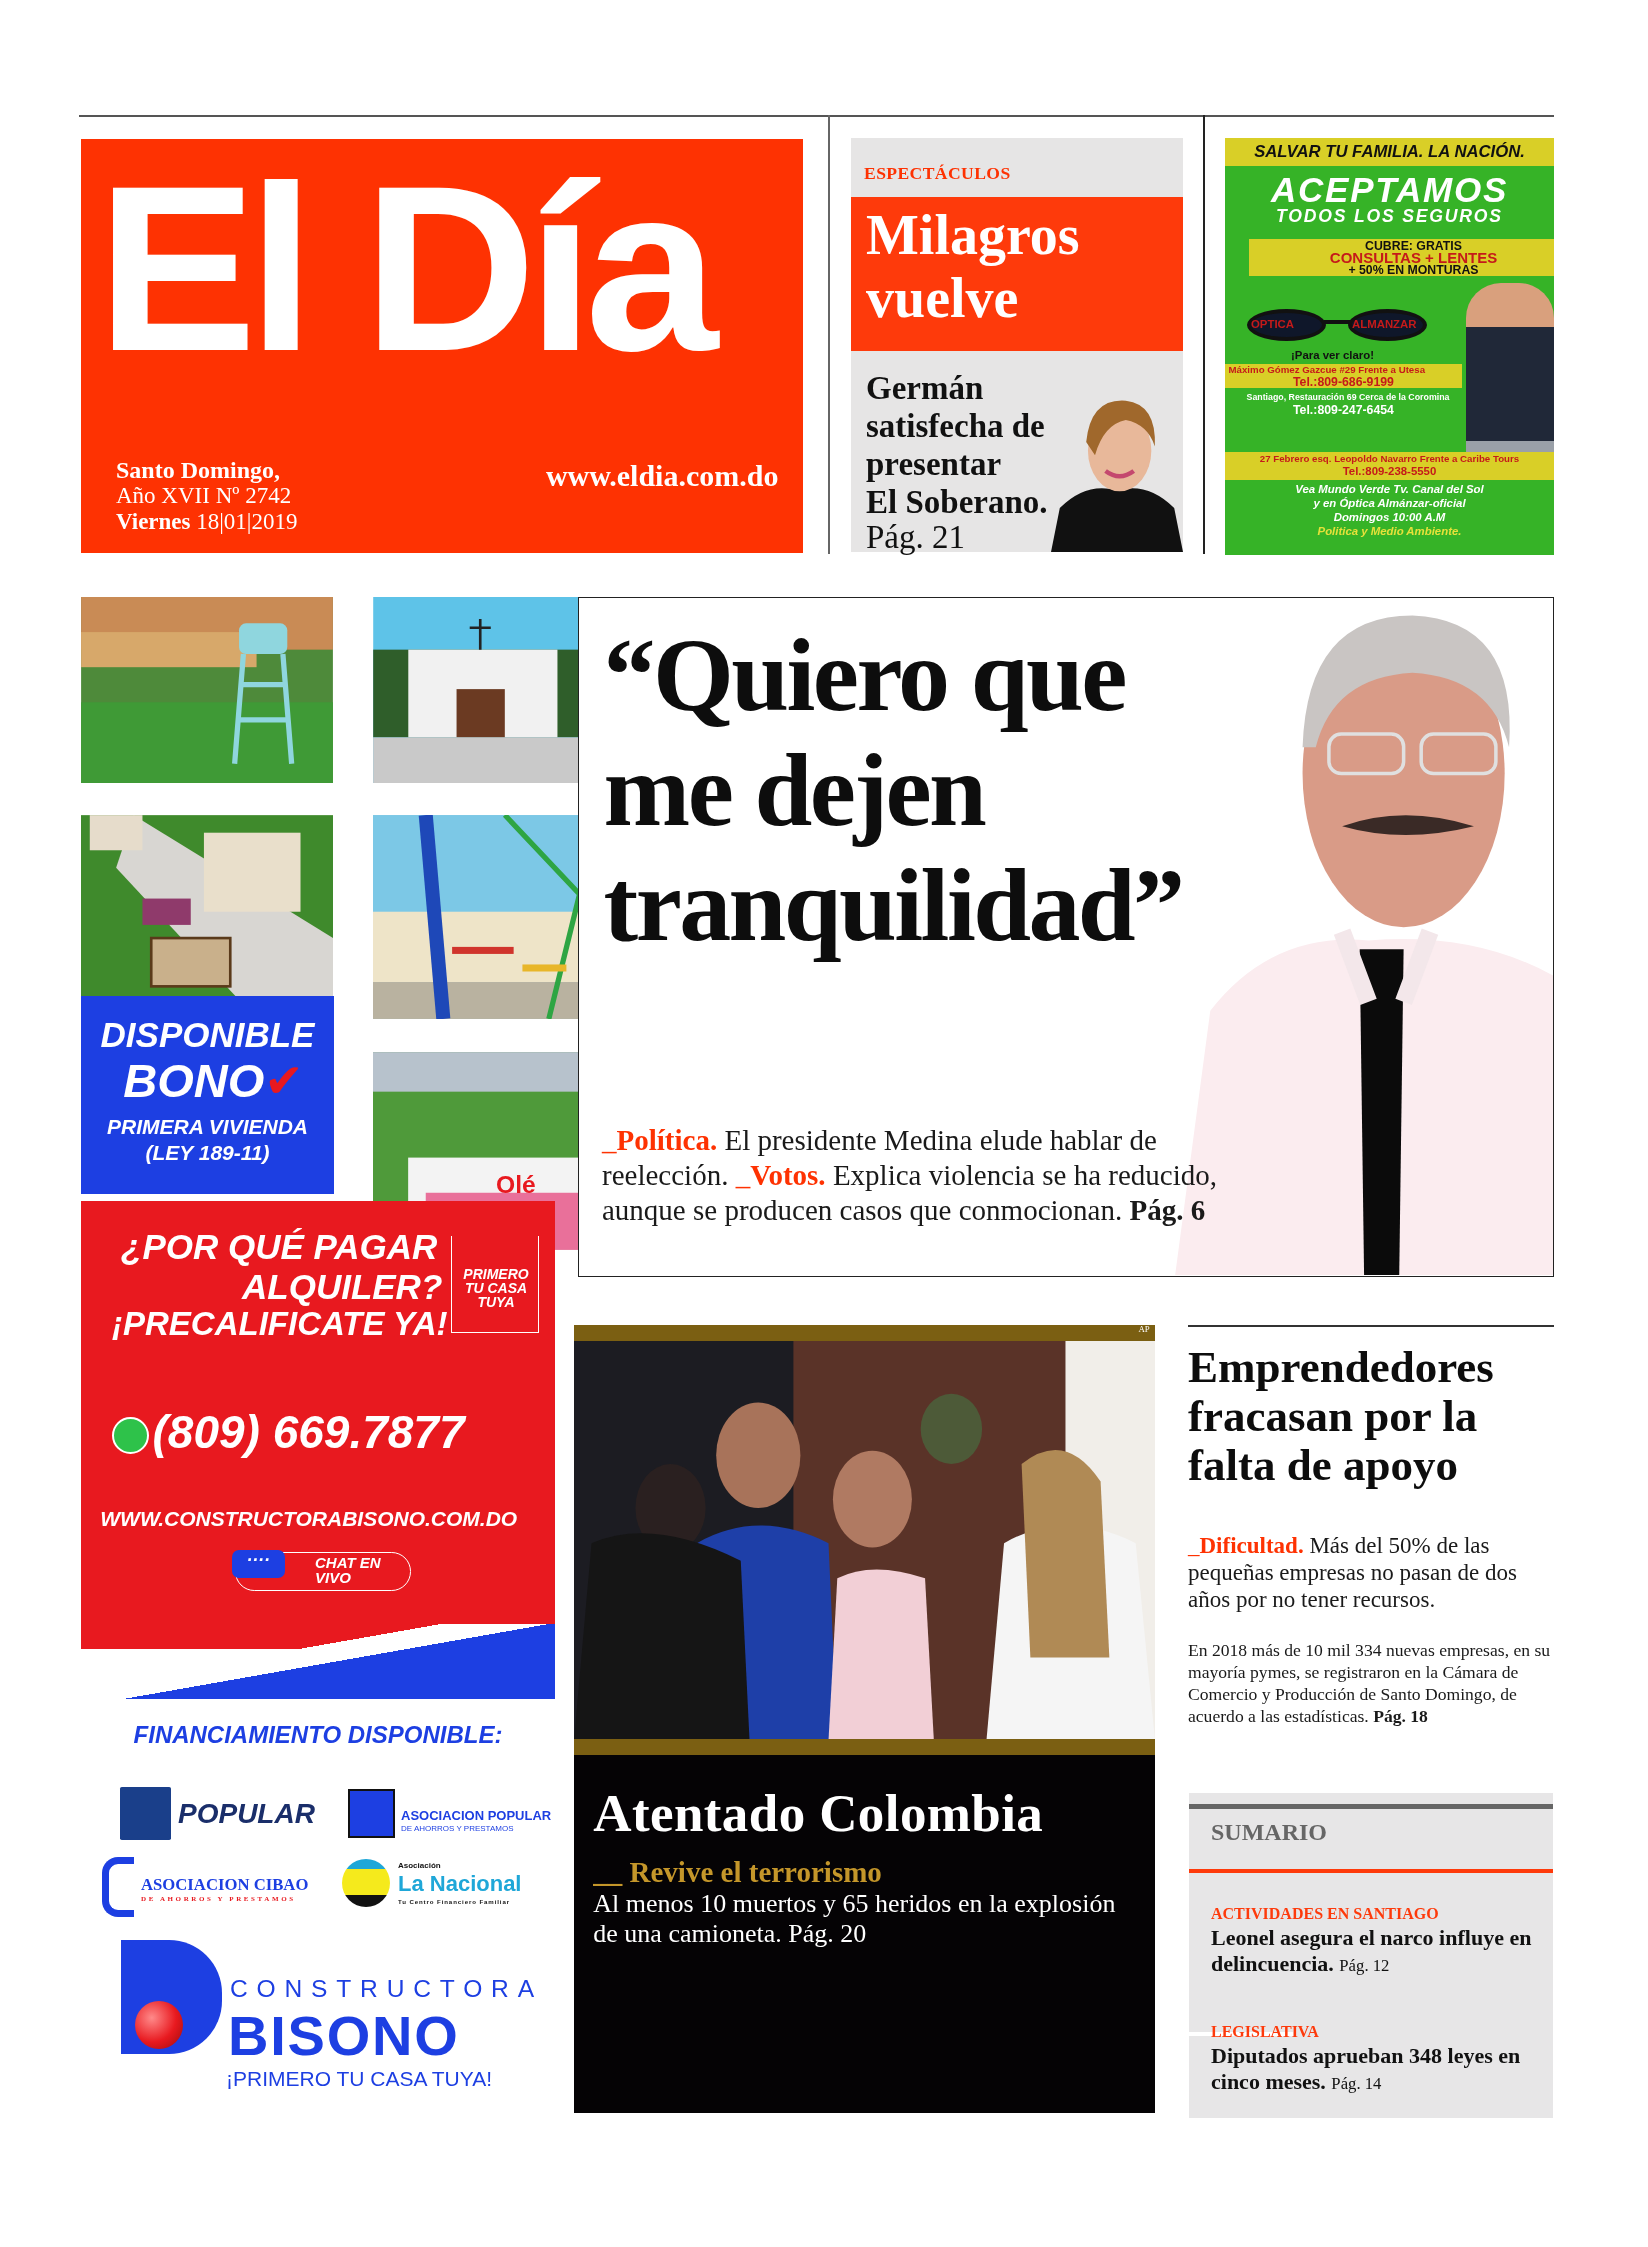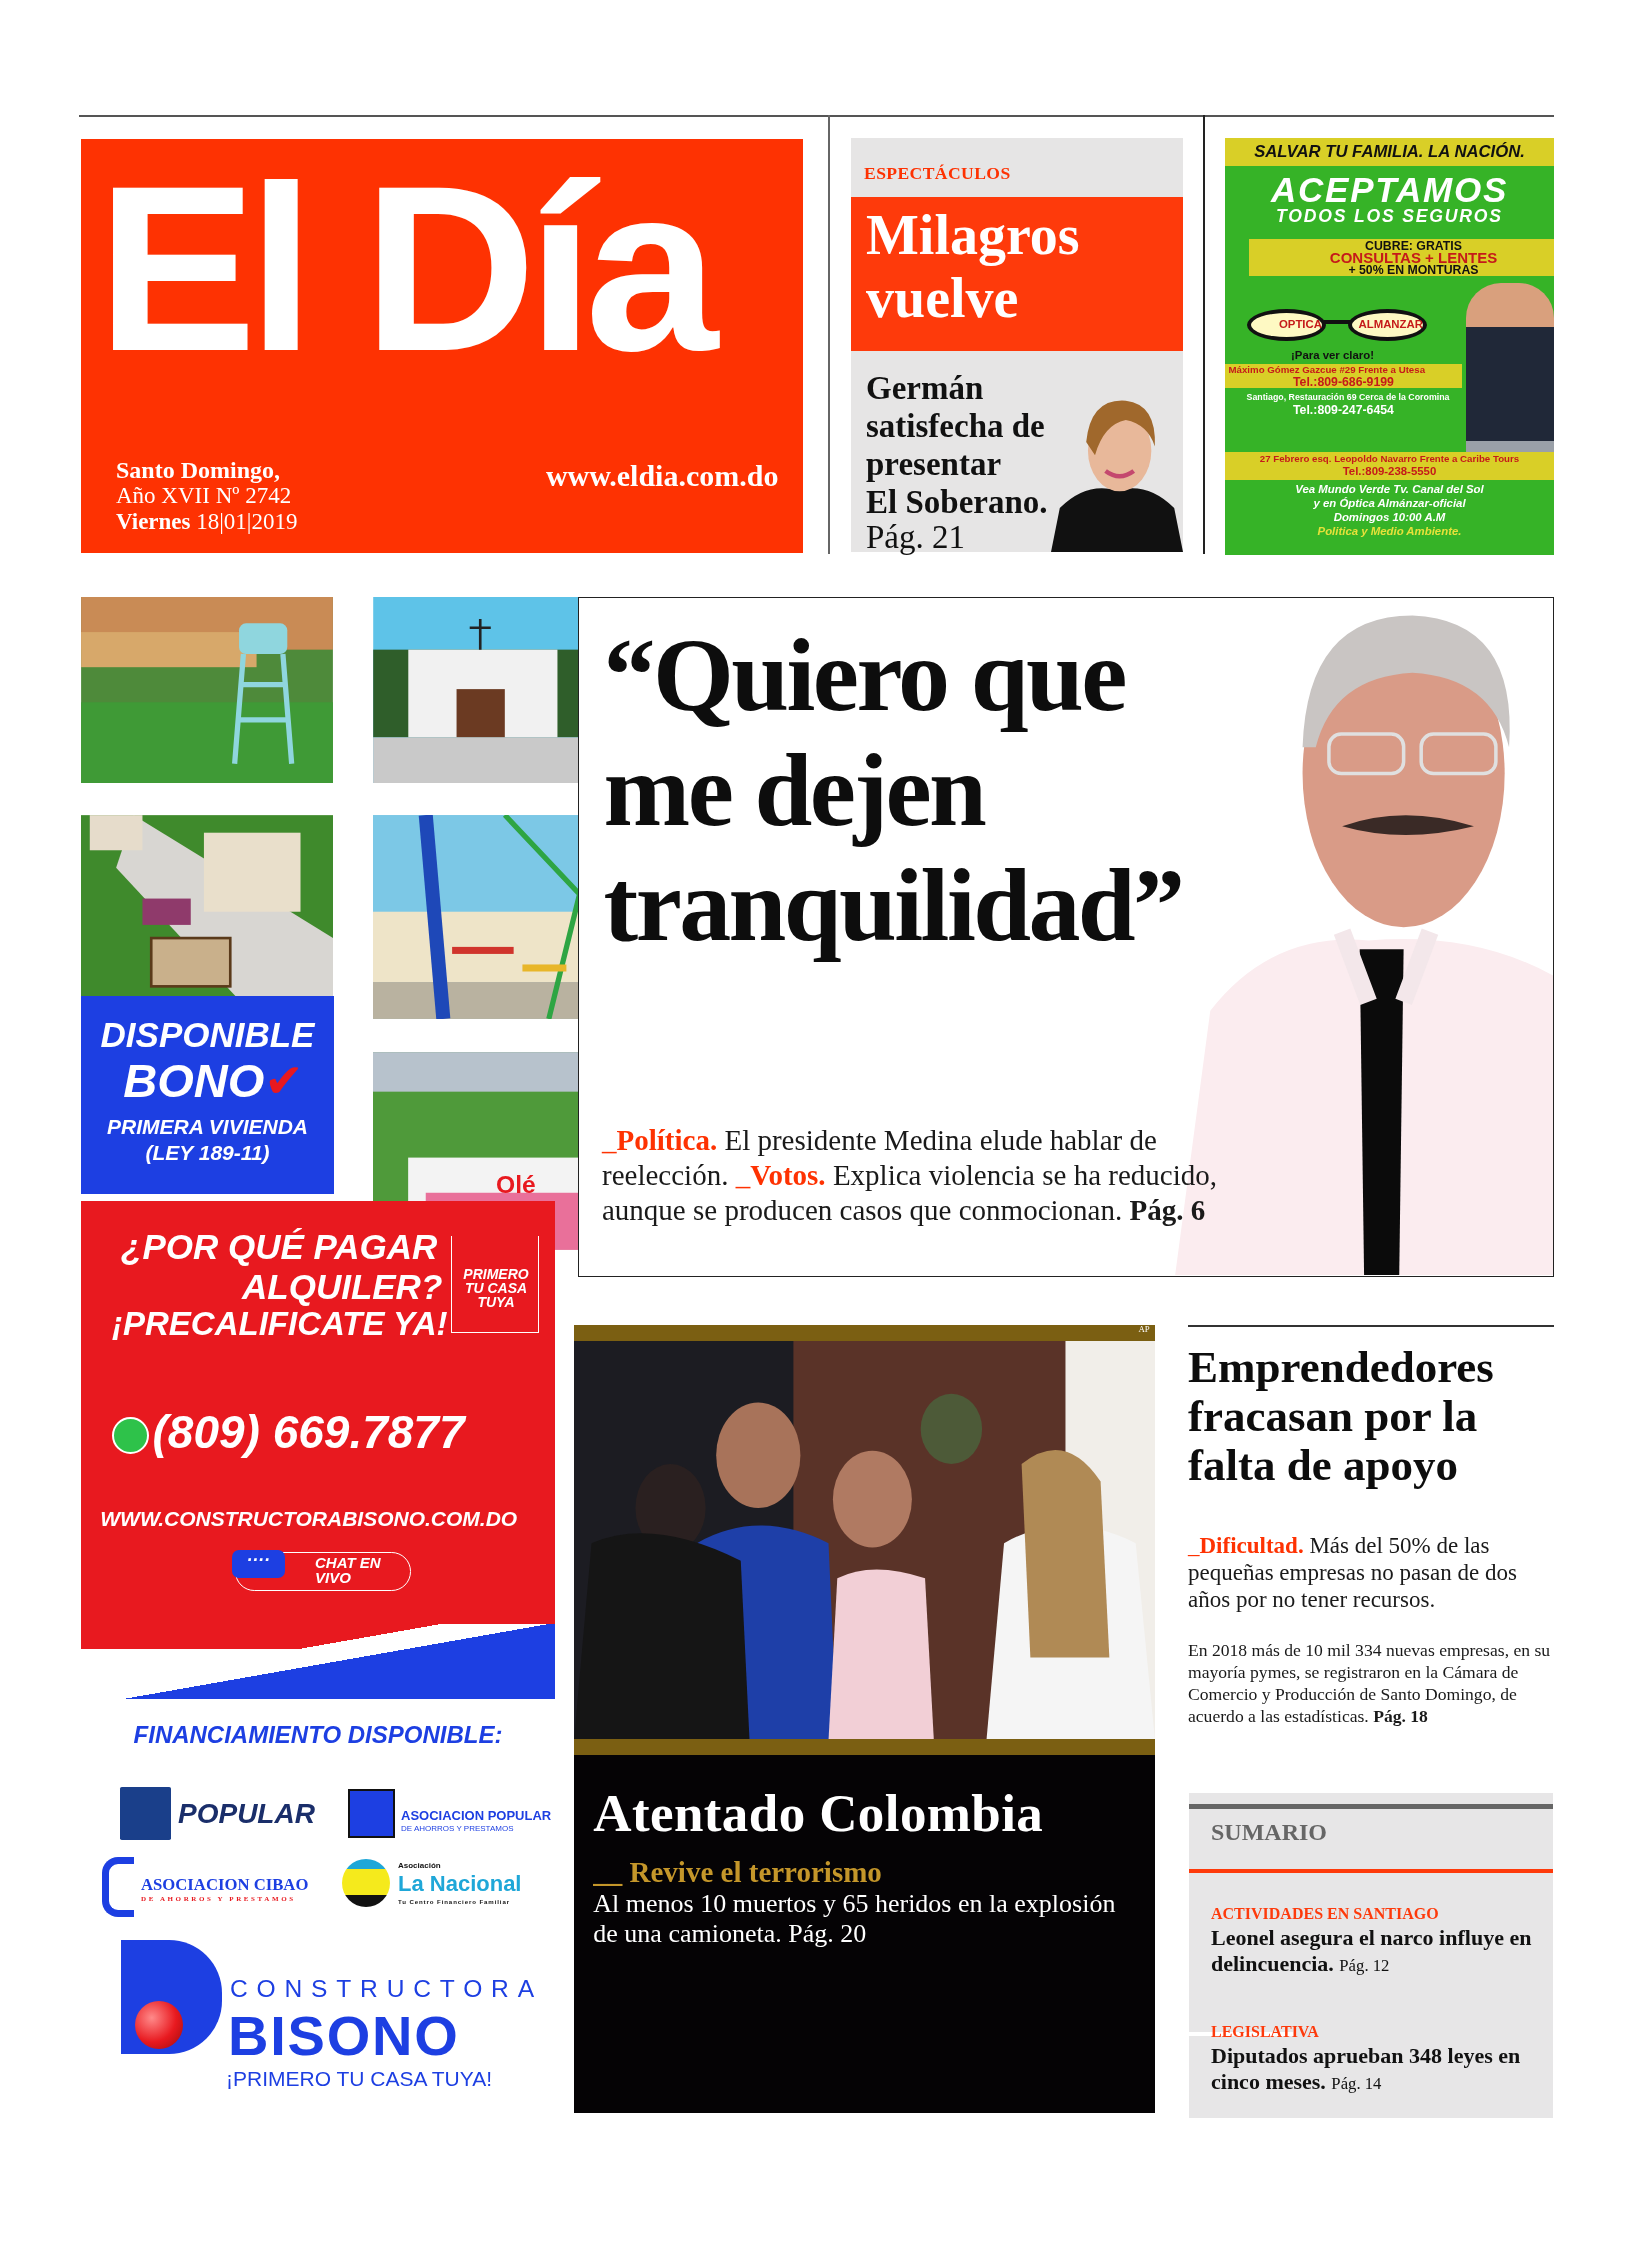--- a/index.html
+++ b/index.html
@@ -33,21 +33,21 @@
   
   .ad-green { left: 1225px; top: 138px; width: 329px; height: 417px; background: #36b327; font-family: "Liberation Sans", "DejaVu Sans", sans-serif; overflow: hidden; }
   .ad-g-top { position: absolute; left: 0; top: 0; width: 100%; height: 28px; background: #d9cf27; color: #111; font-weight: 700; font-style: italic; font-size: 16.7px; text-align: center; line-height: 28px; }
   .ad-g-head { position: absolute; left: 0; top: 35px; width: 100%; text-align: center; color: #fff; font-weight: 700; font-style: italic; font-size: 35px; line-height: 33px; letter-spacing: 1.8px; }
   .ad-g-head2 { position: absolute; left: 0; top: 68px; width: 100%; text-align: center; color: #fff; font-weight: 700; font-style: italic; font-size: 17.6px; letter-spacing: 1.8px; }
   .ad-g-band { position: absolute; left: 0; top: 101px; width: 100%; height: 37px; background: #d9cf27; text-align: center; font-weight: 700; font-size: 12.3px; line-height: 12.3px; padding-top: 0.9px; margin-left: 24px; }
   .ad-g-band .c1 { color: #111; }
   .ad-g-band .c2 { color: #c51a1a; font-size: 15px; }
   .ad-g-band .c3 { color: #111; }
   .ad-g-glasses { position: absolute; left: 22px; top: 171px; width: 202px; height: 35px; }
-  .ad-g-lens { position: absolute; top: 0; width: 79px; height: 32px; border: 4.4px solid #111; border-radius: 50%; background: #fef9c3; color: #c51a1a; font-weight: 700; font-size: 11.4px; text-align: right; line-height: 23px; }
+  .ad-g-lens { position: absolute; top: 0; width: 79px; height: 32px; border: 4.4px solid #111; border-radius: 50%; background: #0f172a; color: #c51a1a; font-weight: 700; font-size: 11.4px; text-align: left; line-height: 23px; }
   .ad-g-tag { position: absolute; left: 66px; top: 211px; color: #111; font-weight: 700; font-size: 11.4px; }
   .ad-g-addr { position: absolute; left: 0; width: 100%; text-align: center; font-weight: 700; font-size: 9.7px; line-height: 12.3px; }
   .ad-g-yel { background: #d9cf27; color: #c51a1a; }
   .ad-g-wht { color: #fff; }
   .ad-g-bottom { position: absolute; left: 0; top: 344px; width: 100%; text-align: center; color: #fff; font-weight: 700; font-style: italic; font-size: 11.4px; line-height: 14px; }
   .ad-g-bottom .yl { color: #e6e13a; }
   .ad-g-man { position: absolute; right: 0; top: 145px; width: 88px; height: 176px; background: linear-gradient(180deg, #d9a07d 0%, #d9a07d 25%, #202838 25%, #202838 90%, #9aa0a8 90%); border-radius: 35px 35px 0 0; }
 
   
   .photo-grid { left: 81px; top: 597px; width: 474px; height: 597px; }

